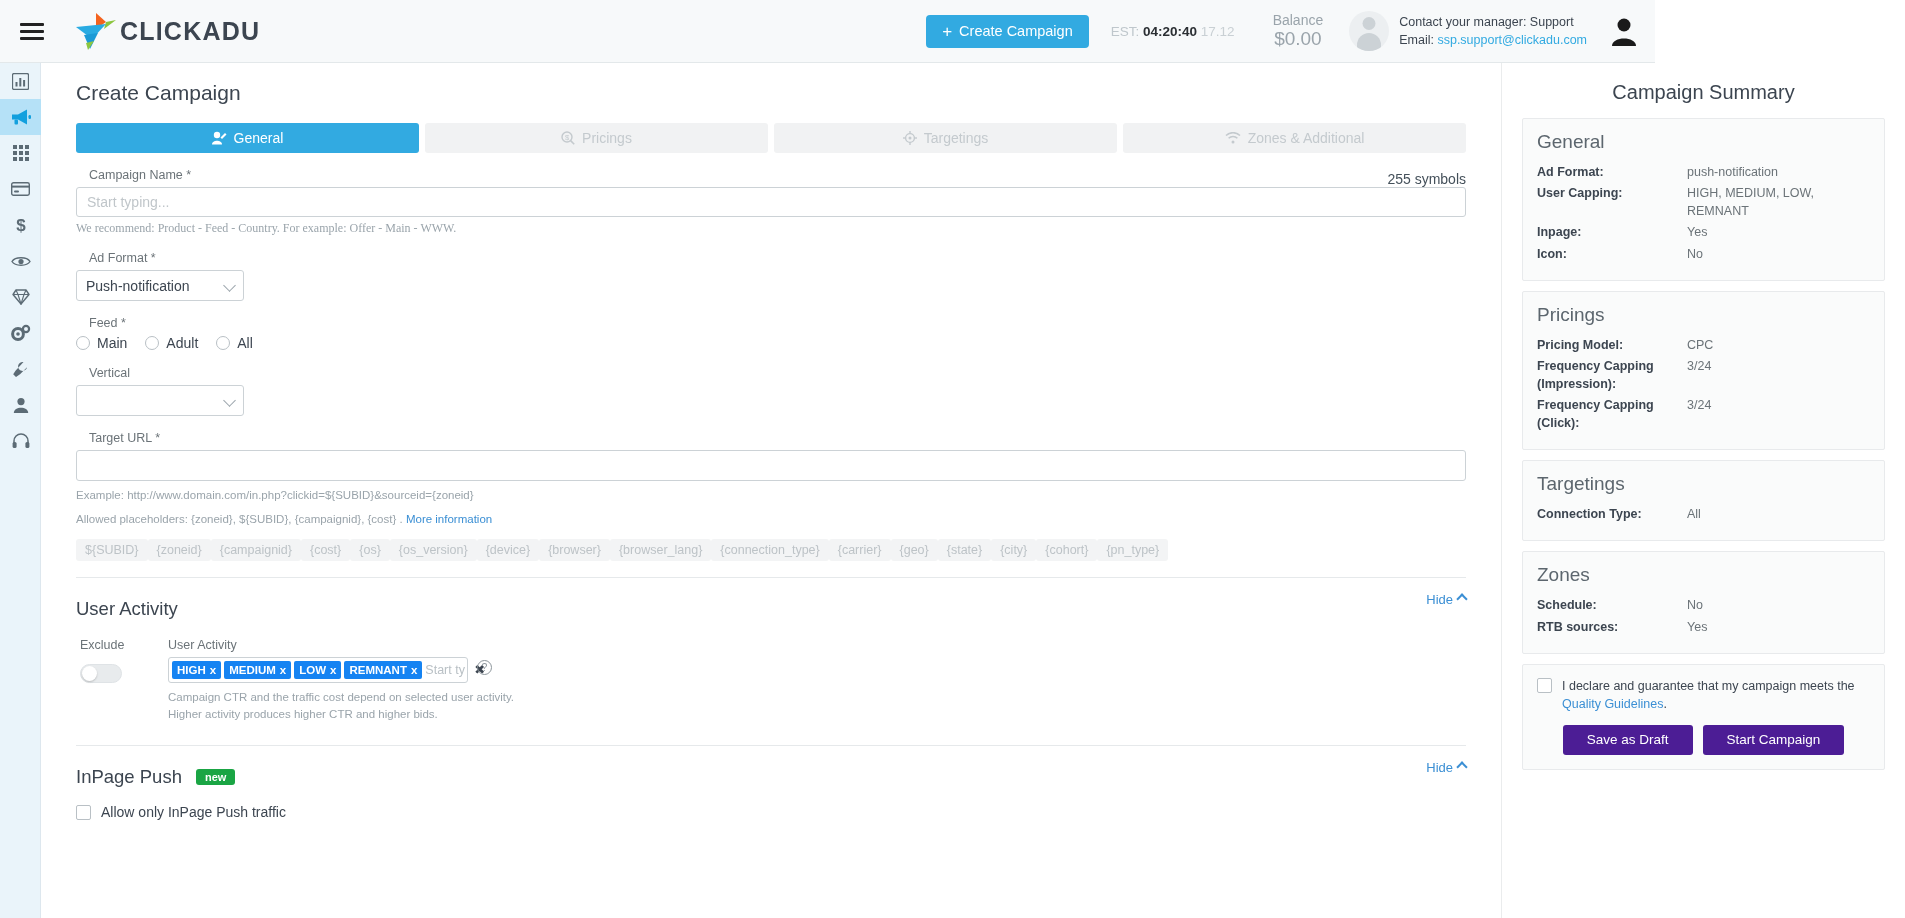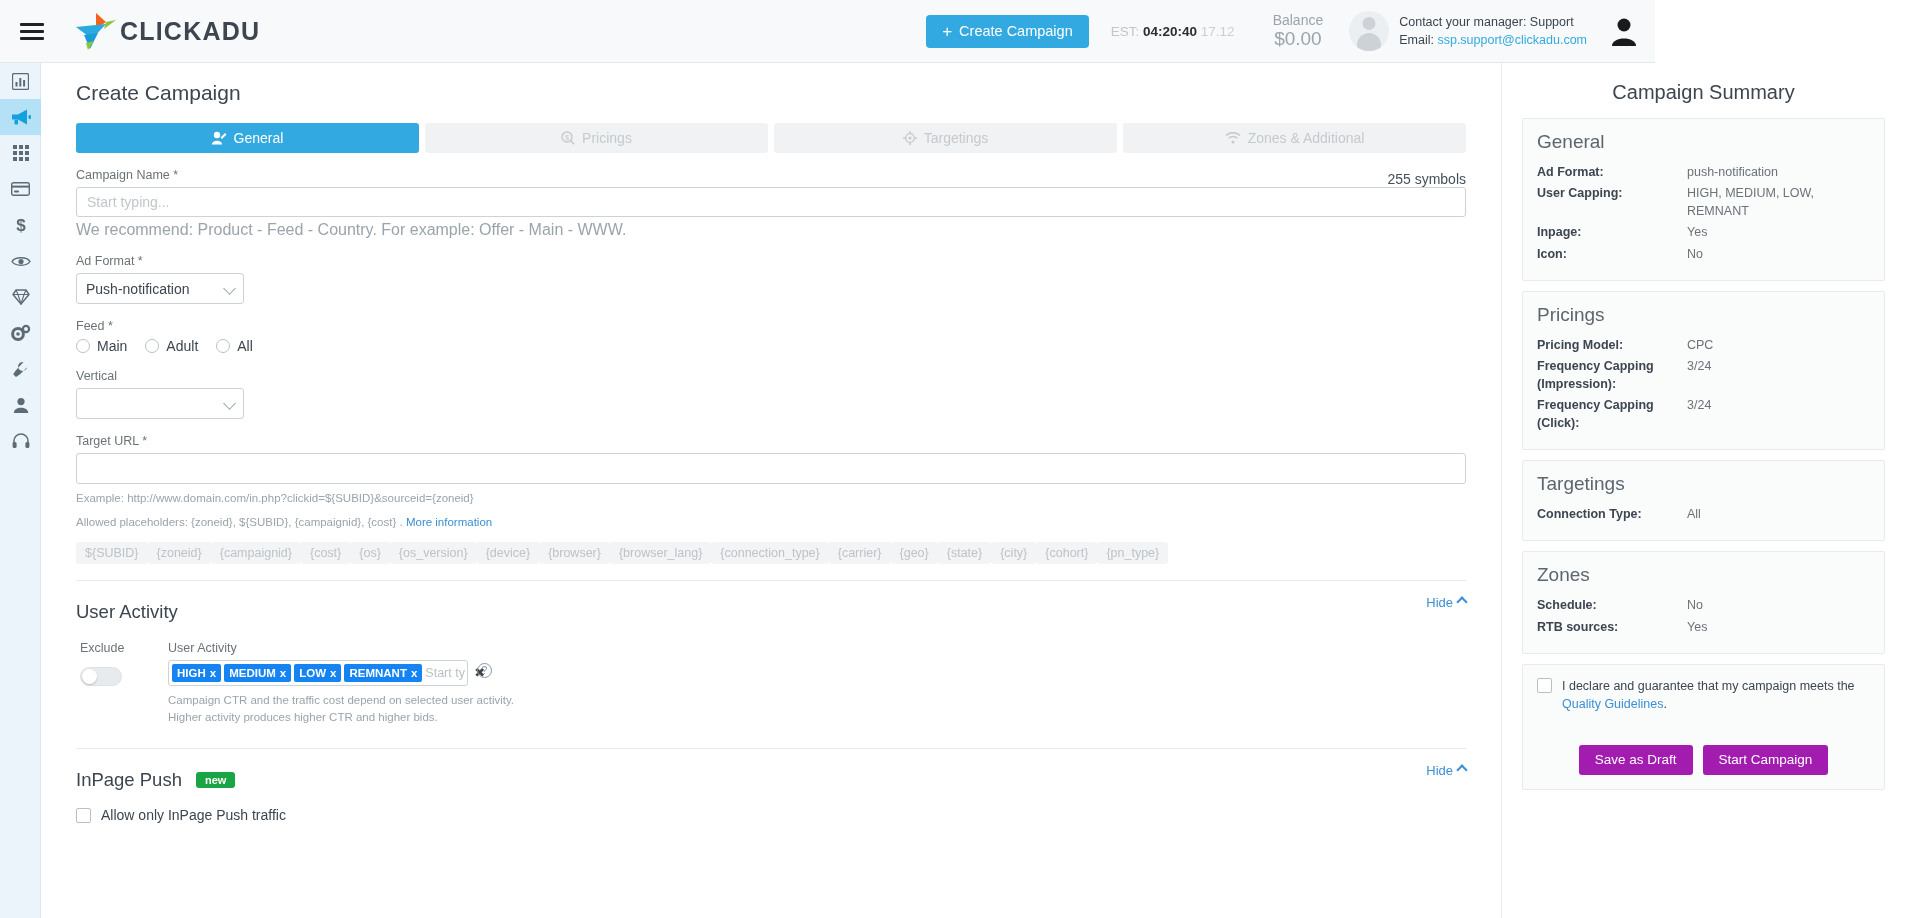--- a/index.html
+++ b/index.html
@@ -97,33 +97,33 @@
   .tab {
     flex: 1; height: 30px; border-radius: 3px;
     display: flex; align-items: center; justify-content: center; gap: 7px;
     font-size: 14px; cursor: pointer; user-select: none;
   }
   .tab.active { background: #32aae1; color: #fff; }
   .tab.inactive { background: #f1f2f3; color: #c4cace; }
 
   .form-area { padding: 0 35px; }
   .field-label {
-    font-size: 12.5px; color: #6b7378; margin-top: 15px; margin-bottom: 5px;
+    font-size: 12.5px; color: #6b7378; margin-top: 15px; margin-bottom: 5px; margin-left: 13px;
   }
   .row-head { display: flex; align-items: flex-end; }
   .symbols {
     margin-left: auto; font-size: 14px; color: #44505a;
   }
   .txt-input {
     width: 100%; height: 30px; border: 1px solid #ccd2d6; border-radius: 3px;
     padding: 0 10px; font-size: 14px; color: #3c4550; outline: none;
     font-family: "Liberation Sans", sans-serif; background: #fff;
   }
   .txt-input::placeholder { color: #c0c6ca; }
-  .hint { font-size: 16px; color: #9aa4ab; margin-top: 4px; }
+  .hint { font-size: 12px; color: #9aa4ab; margin-top: 4px; font-family: Liberation Serif, serif; }
 
   .select-wrap { position: relative; width: 168px; }
   .select-box {
     width: 168px; height: 31px; border: 1px solid #ccd2d6; border-radius: 3px;
     padding: 0 28px 0 9px; font-size: 14px; color: #3c4550;
     display: flex; align-items: center; background: #fff; cursor: pointer;
   }
   .chev {
     position: absolute; right: 10px; top: 11px;
     width: 9px; height: 9px; border-right: 1.6px solid #9aa4ab; border-bottom: 1.6px solid #9aa4ab;
@@ -235,24 +235,23 @@
   .kv { display: flex; font-size: 12.5px; line-height: 1.45; margin-bottom: 3px; }
   .kv .k { width: 150px; color: #3c4550; font-weight: 700; flex: none; }
   .kv .v { color: #6b7378; }
   .declare {
     display: flex; align-items: flex-start; gap: 10px; margin-bottom: 12px;
   }
   .declare .txt { font-size: 12.5px; color: #3c4550; line-height: 1.45; }
   .declare .txt a { color: #3b8fd4; text-decoration: none; }
   .sum-btns { display: flex; gap: 10px; justify-content: center; }
   .sum-btn {
-    background: #a21caf; color: #fff; border: none; border-radius: 3px;
-    height: 30px; padding: 0 16px; font-size: 13.5px; cursor: pointer;
+    background: #4c1d95; color: #fff; border: none; border-radius: 3px;
+    height: 30px; padding: 0 24px; font-size: 13.5px; cursor: pointer;
     font-family: "Liberation Sans", sans-serif;
-    margin-top: 20px;
   }
 </style>
 </head>
 <body>
 
 <div class="header">
   <div class="burger">
     <span></span>
       <span></span>
       <span></span>

